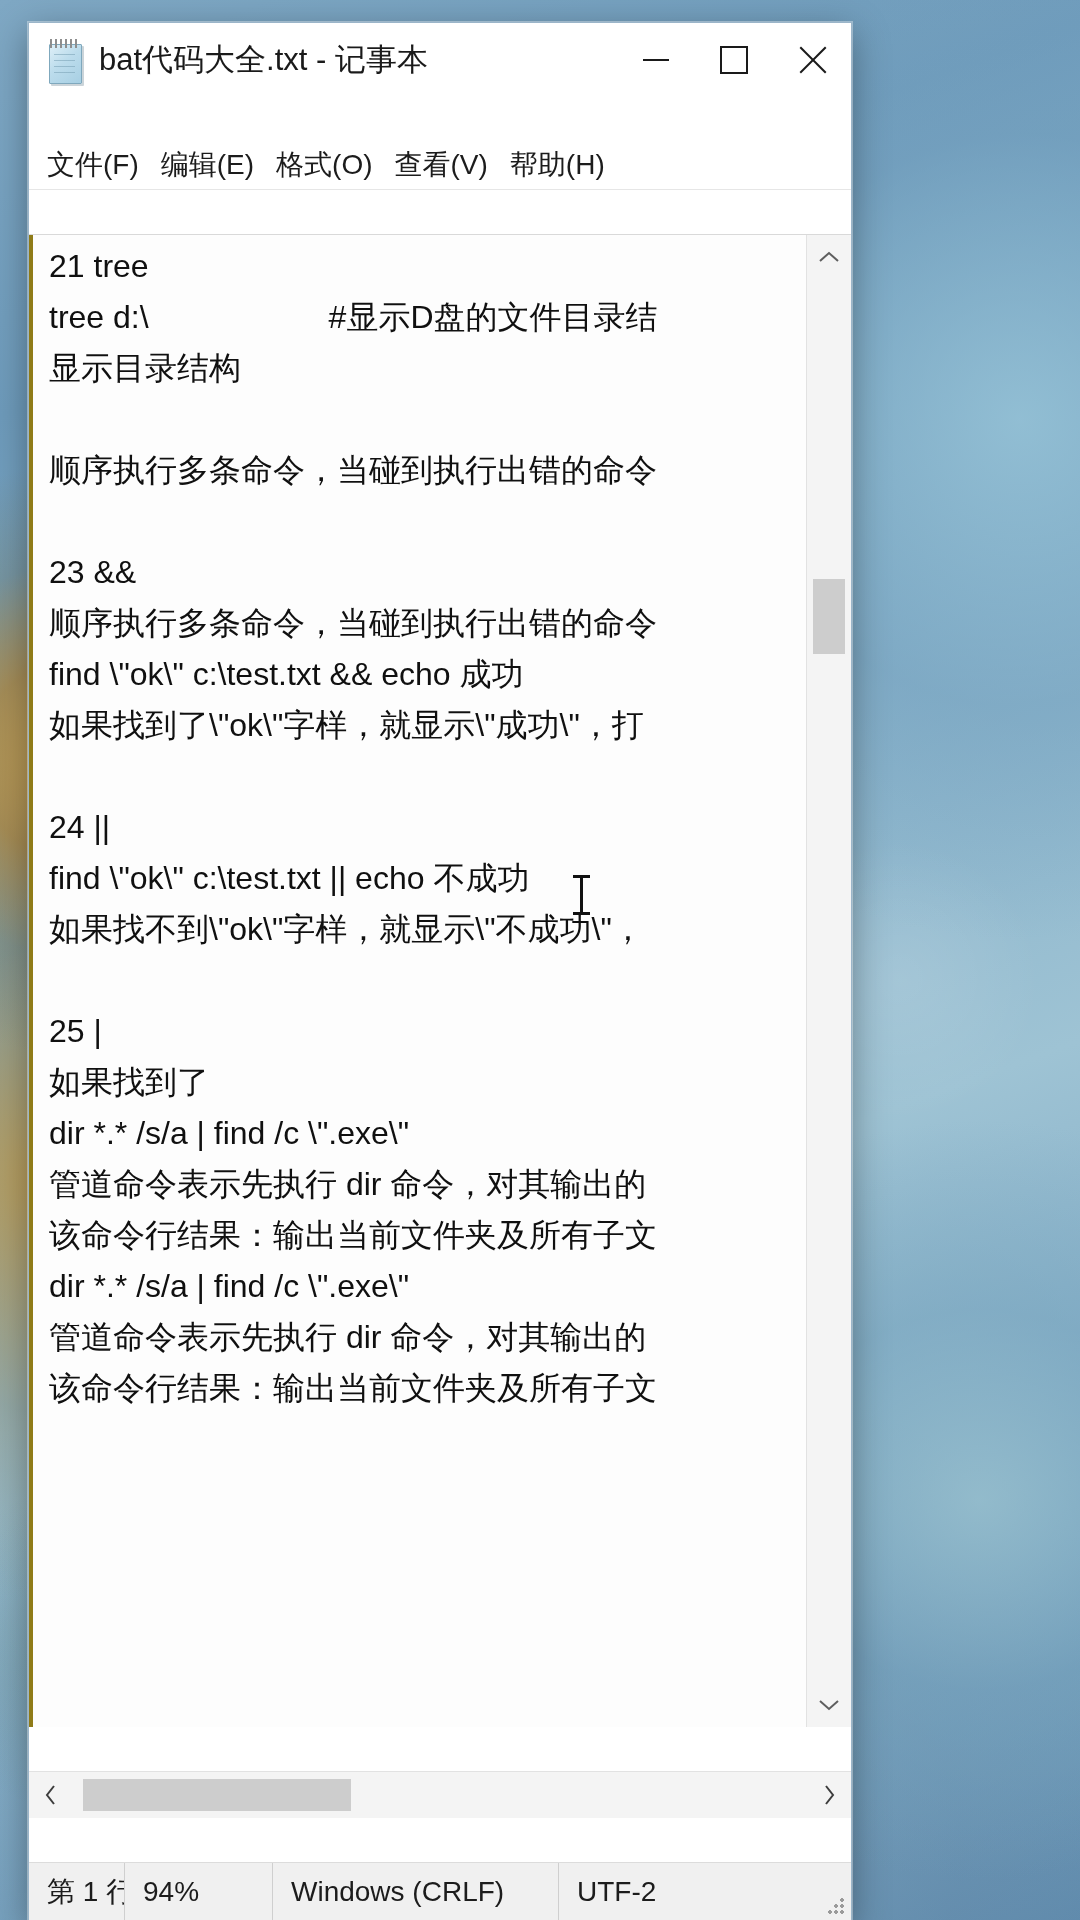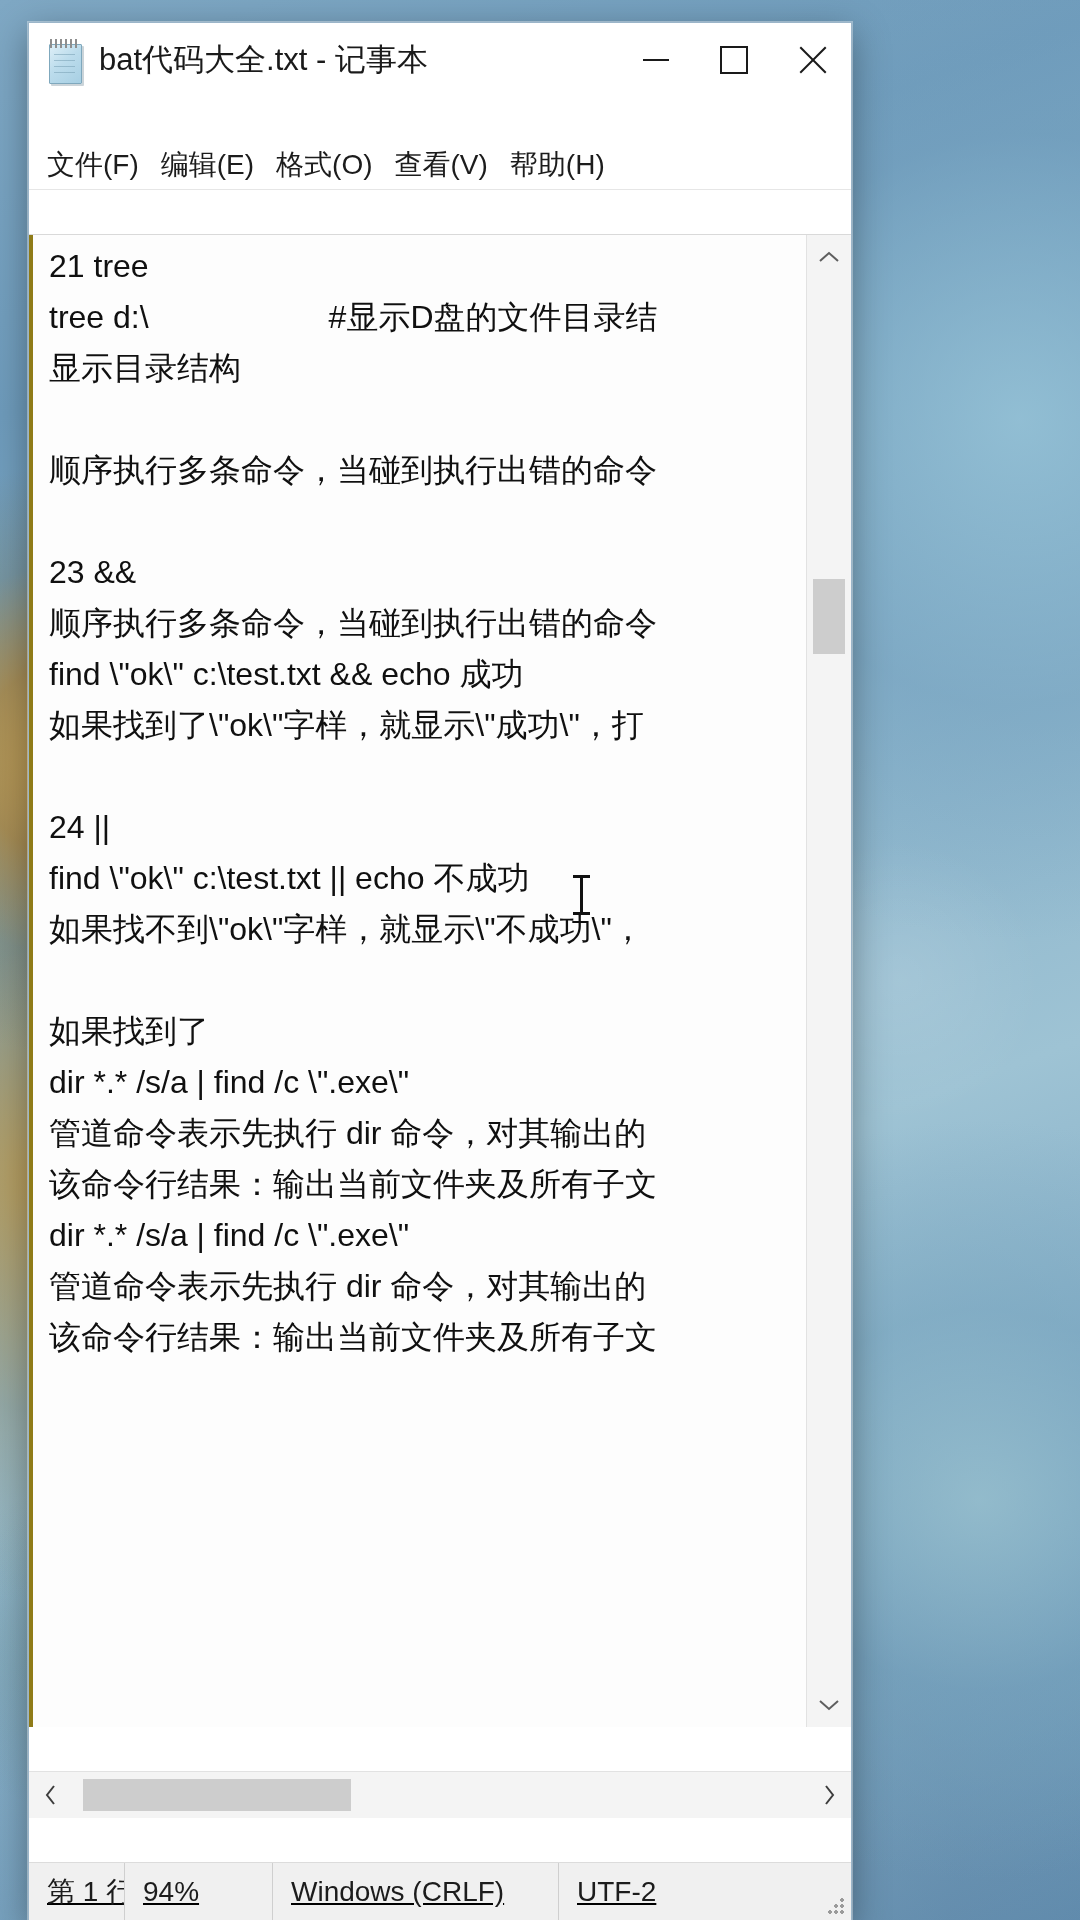--- a/index.html
+++ b/index.html
@@ -176,21 +176,20 @@
     width: 268px; height: 32px; background: #cdcdcd;
   }
 
   
   .statusbar {
     flex: 0 0 58px; height: 58px;
     background: #f0f0f0;
     border-top: 1px solid #dcdcdc;
     display: flex; align-items: center;
     position: relative;
-    text-decoration: underline;
   }
   .sb-cell {
     font-size: 28px; color: #1c1c1c;
     padding: 0 18px; height: 58px;
     display: flex; align-items: center;
     border-right: 1px solid #cfcfcf;
     white-space: nowrap; overflow: hidden;
     box-sizing: border-box;
   }
   .sb-cell.pos   { width: 96px; padding-right: 0; }
@@ -274,20 +273,21 @@
         <div class="line blank">&nbsp;</div>
         <div class="line">23 &amp;&amp;</div>
         <div class="line">顺序执行多条命令，当碰到执行出错的命令</div>
         <div class="line">find \"ok\" c:\test.txt &amp;&amp; echo 成功</div>
         <div class="line">如果找到了\"ok\"字样，就显示\"成功\"，打</div>
         <div class="line blank">&nbsp;</div>
         <div class="line">24 ||</div>
         <div class="line">find \"ok\" c:\test.txt || echo 不成功</div>
         <div class="line">如果找不到\"ok\"字样，就显示\"不成功\"，</div>
         <div class="line blank">&nbsp;</div>
+        <div class="line">25 |</div>
         <div class="line">如果找到了</div>
         <div class="line">dir *.* /s/a | find /c \".exe\"</div>
         <div class="line">管道命令表示先执行 dir 命令，对其输出的</div>
         <div class="line">该命令行结果：输出当前文件夹及所有子文</div>
         <div class="line">dir *.* /s/a | find /c \".exe\"</div>
         <div class="line">管道命令表示先执行 dir 命令，对其输出的</div>
         <div class="line">该命令行结果：输出当前文件夹及所有子文</div>
         <div id="ibeam" style="left: 540px; top: 640px;">
         <span class="cap-t"></span>
           <span class="cap-b"></span>

